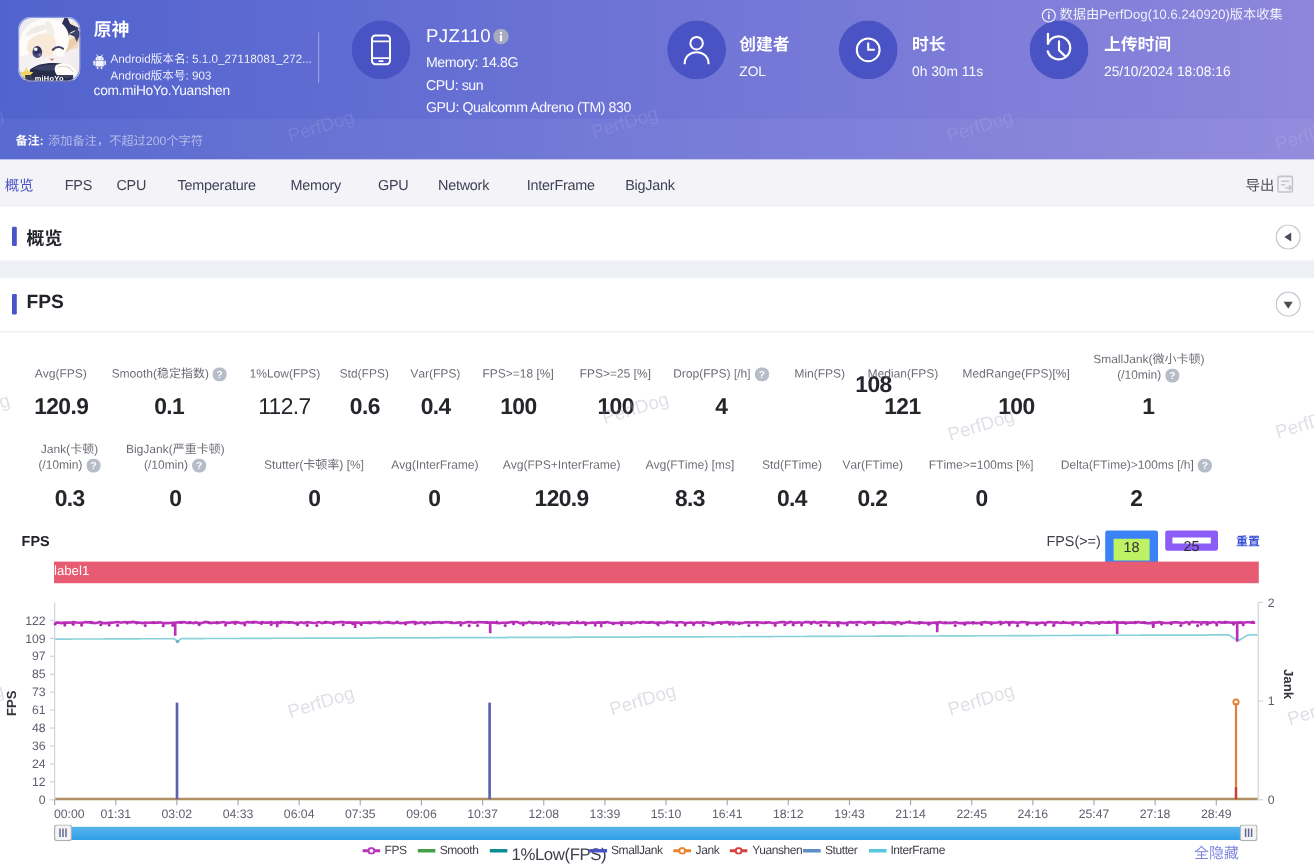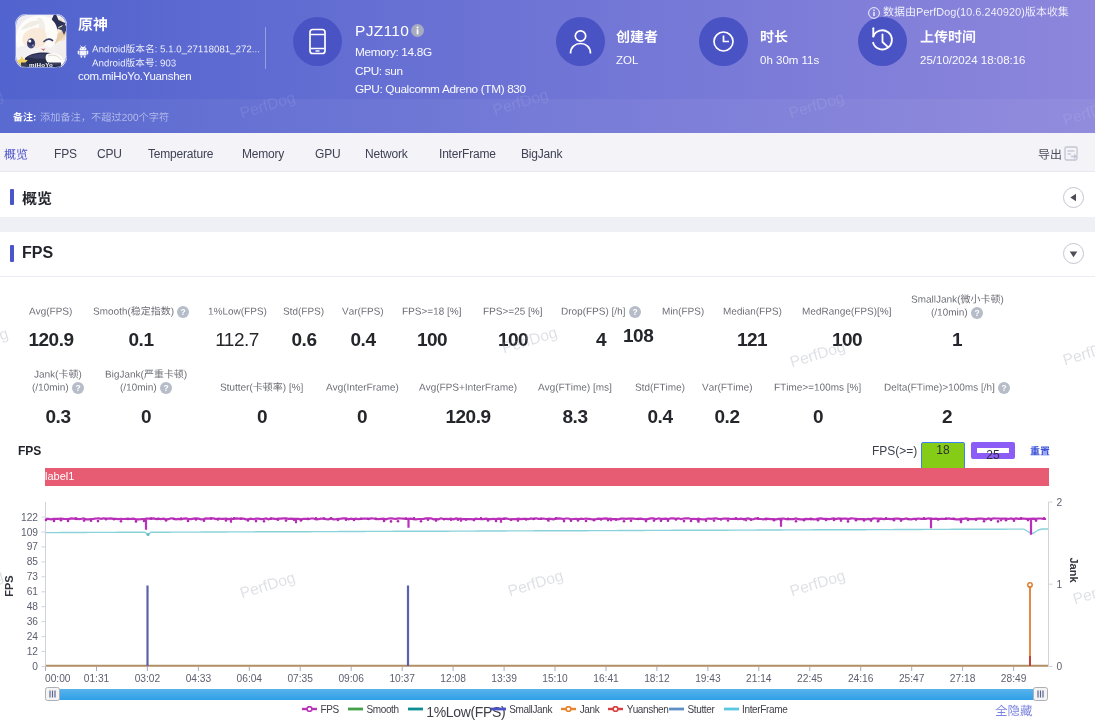--- a/index.html
+++ b/index.html
@@ -207,21 +207,21 @@
     <path d="M6.7 -3.5Q6.7 -2.4 6.3 -1.6Q5.9 -0.8 5.2 -0.4Q4.4 0.0 3.4 0.0H0.8V-6.9H3.1Q4.8 -6.9 5.8 -6.0Q6.7 -5.1 6.7 -3.5ZM5.8 -3.5Q5.8 -4.8 5.1 -5.5Q4.4 -6.1 3.1 -6.1H1.8V-0.7H3.3Q4.0 -0.7 4.6 -1.1Q5.2 -1.4 5.5 -2.0Q5.8 -2.7 5.8 -3.5Z M7.9 0.0V-4.1Q7.9 -4.6 7.9 -5.3H8.7Q8.8 -4.4 8.8 -4.2H8.8Q9.0 -4.9 9.3 -5.1Q9.5 -5.4 10.0 -5.4Q10.2 -5.4 10.4 -5.3V-4.5Q10.2 -4.6 9.9 -4.6Q9.4 -4.6 9.1 -4.1Q8.8 -3.6 8.8 -2.8V0.0Z M15.7 -2.6Q15.7 -1.3 15.1 -0.6Q14.5 0.1 13.3 0.1Q12.2 0.1 11.6 -0.6Q11.0 -1.3 11.0 -2.6Q11.0 -5.4 13.3 -5.4Q14.6 -5.4 15.1 -4.7Q15.7 -4.0 15.7 -2.6ZM14.8 -2.6Q14.8 -3.7 14.4 -4.2Q14.1 -4.7 13.4 -4.7Q12.6 -4.7 12.2 -4.2Q11.9 -3.7 11.9 -2.6Q11.9 -1.6 12.2 -1.1Q12.6 -0.6 13.3 -0.6Q14.1 -0.6 14.4 -1.1Q14.8 -1.6 14.8 -2.6Z M21.3 -2.7Q21.3 0.1 19.3 0.1Q18.1 0.1 17.7 -0.8H17.6Q17.7 -0.8 17.7 0.0V2.1H16.8V-4.2Q16.8 -5.0 16.8 -5.3H17.6Q17.6 -5.3 17.6 -5.1Q17.6 -5.0 17.6 -4.8Q17.7 -4.5 17.7 -4.4H17.7Q17.9 -4.9 18.3 -5.1Q18.7 -5.4 19.3 -5.4Q20.3 -5.4 20.8 -4.7Q21.3 -4.1 21.3 -2.7ZM20.3 -2.6Q20.3 -3.8 20.0 -4.2Q19.7 -4.7 19.1 -4.7Q18.6 -4.7 18.3 -4.5Q18.0 -4.3 17.8 -3.8Q17.7 -3.3 17.7 -2.6Q17.7 -1.5 18.0 -1.0Q18.3 -0.6 19.1 -0.6Q19.7 -0.6 20.0 -1.0Q20.3 -1.5 20.3 -2.6Z M22.3 -2.6Q22.3 -4.0 22.7 -5.1Q23.2 -6.3 24.1 -7.2H24.9Q24.0 -6.2 23.6 -5.1Q23.2 -3.9 23.2 -2.6Q23.2 -1.2 23.6 -0.1Q24.0 1.0 24.9 2.1H24.1Q23.2 1.1 22.7 -0.1Q22.3 -1.2 22.3 -2.6Z M26.8 -6.1V-3.6H30.6V-2.8H26.8V0.0H25.8V-6.9H30.7V-6.1Z M37.3 -4.8Q37.3 -3.8 36.6 -3.3Q36.0 -2.7 34.9 -2.7H32.9V0.0H31.9V-6.9H34.8Q36.0 -6.9 36.6 -6.3Q37.3 -5.8 37.3 -4.8ZM36.3 -4.8Q36.3 -6.1 34.7 -6.1H32.9V-3.4H34.8Q36.3 -3.4 36.3 -4.8Z M44.0 -1.9Q44.0 -0.9 43.2 -0.4Q42.5 0.1 41.2 0.1Q38.6 0.1 38.2 -1.7L39.1 -1.8Q39.3 -1.2 39.8 -0.9Q40.3 -0.6 41.2 -0.6Q42.1 -0.6 42.6 -0.9Q43.1 -1.2 43.1 -1.9Q43.1 -2.2 42.9 -2.4Q42.8 -2.6 42.5 -2.7Q42.2 -2.9 41.8 -3.0Q41.4 -3.1 41.0 -3.2Q40.2 -3.4 39.7 -3.5Q39.3 -3.7 39.1 -3.9Q38.8 -4.2 38.7 -4.5Q38.6 -4.8 38.6 -5.1Q38.6 -6.0 39.2 -6.5Q39.9 -7.0 41.2 -7.0Q42.3 -7.0 43.0 -6.6Q43.6 -6.3 43.8 -5.4L42.9 -5.2Q42.8 -5.8 42.3 -6.0Q41.9 -6.3 41.2 -6.3Q40.3 -6.3 39.9 -6.0Q39.5 -5.7 39.5 -5.2Q39.5 -4.9 39.6 -4.7Q39.8 -4.5 40.1 -4.3Q40.4 -4.2 41.4 -4.0Q41.7 -3.9 42.0 -3.8Q42.3 -3.7 42.6 -3.6Q42.9 -3.5 43.2 -3.4Q43.4 -3.2 43.6 -3.0Q43.8 -2.8 43.9 -2.6Q44.0 -2.3 44.0 -1.9Z M47.2 -2.6Q47.2 -1.2 46.7 -0.0Q46.3 1.1 45.4 2.1H44.5Q45.4 1.0 45.9 -0.1Q46.3 -1.2 46.3 -2.6Q46.3 -4.0 45.9 -5.1Q45.4 -6.2 44.5 -7.2H45.4Q46.3 -6.2 46.7 -5.1Q47.2 -4.0 47.2 -2.6Z M51.3 2.1V-7.2H53.3V-6.6H52.1V1.4H53.3V2.1Z M53.3 0.1 55.3 -7.2H56.1L54.1 0.1Z M57.7 -4.4Q57.9 -4.9 58.3 -5.1Q58.7 -5.4 59.4 -5.4Q60.2 -5.4 60.6 -5.0Q61.0 -4.5 61.0 -3.5V0.0H60.1V-3.3Q60.1 -3.9 60.0 -4.2Q59.9 -4.4 59.7 -4.6Q59.5 -4.7 59.1 -4.7Q58.4 -4.7 58.1 -4.3Q57.7 -3.8 57.7 -3.1V0.0H56.8V-7.2H57.7V-5.4Q57.7 -5.1 57.7 -4.7Q57.7 -4.4 57.7 -4.4Z M61.8 2.1V1.4H62.9V-6.6H61.8V-7.2H63.7V2.1Z" fill="#6a6b74"></path>
   </svg>
 <svg class="abs" style="left:628.7px;top:305.5px" width="12" height="12" viewBox="0 0 12 12">
     <circle cx="6" cy="6" r="6" fill="#b6bcc8"></circle>
     <text x="6" y="9" font-family="Liberation Sans" font-size="8.5" font-weight="bold" fill="#fff" text-anchor="middle">?</text>
   </svg>
 <div class="abs" style="left:541.0px;top:329.2px;width:120px;text-align:center;font-size:19px;font-weight:bold;color:#25262b;letter-spacing:-0.5px">4</div>
 <svg style="position:absolute;left:661.9px;top:304.4px;overflow:visible;" width="42.2" height="13.8" viewBox="0 -10.60 42.2 13.80">
     <path d="M6.7 0.0V-4.6Q6.7 -5.4 6.7 -6.1Q6.5 -5.2 6.3 -4.7L4.5 0.0H3.9L2.1 -4.7L1.8 -5.5L1.6 -6.1L1.6 -5.5L1.7 -4.6V0.0H0.8V-6.9H2.0L3.9 -2.1Q4.0 -1.8 4.1 -1.5Q4.2 -1.2 4.2 -1.0Q4.2 -1.2 4.3 -1.6Q4.5 -2.0 4.5 -2.1L6.3 -6.9H7.5V0.0Z M9.0 -6.4V-7.2H9.9V-6.4ZM9.0 0.0V-5.3H9.9V0.0Z M14.6 0.0V-3.3Q14.6 -3.9 14.5 -4.2Q14.4 -4.4 14.2 -4.6Q13.9 -4.7 13.5 -4.7Q12.9 -4.7 12.5 -4.3Q12.1 -3.8 12.1 -3.1V0.0H11.2V-4.2Q11.2 -5.1 11.2 -5.3H12.0Q12.1 -5.3 12.1 -5.2Q12.1 -5.0 12.1 -4.9Q12.1 -4.8 12.1 -4.4H12.1Q12.4 -4.9 12.8 -5.2Q13.2 -5.4 13.8 -5.4Q14.7 -5.4 15.1 -4.9Q15.5 -4.5 15.5 -3.5V0.0Z M16.7 -2.6Q16.7 -4.0 17.2 -5.1Q17.6 -6.3 18.5 -7.2H19.4Q18.5 -6.2 18.0 -5.1Q17.6 -3.9 17.6 -2.6Q17.6 -1.2 18.0 -0.1Q18.5 1.0 19.4 2.1H18.5Q17.6 1.1 17.2 -0.1Q16.7 -1.2 16.7 -2.6Z M21.2 -6.1V-3.6H25.0V-2.8H21.2V0.0H20.3V-6.9H25.2V-6.1Z M31.7 -4.8Q31.7 -3.8 31.1 -3.3Q30.4 -2.7 29.3 -2.7H27.3V0.0H26.4V-6.9H29.3Q30.4 -6.9 31.1 -6.3Q31.7 -5.8 31.7 -4.8ZM30.8 -4.8Q30.8 -6.1 29.2 -6.1H27.3V-3.4H29.2Q30.8 -3.4 30.8 -4.8Z M38.4 -1.9Q38.4 -0.9 37.7 -0.4Q36.9 0.1 35.6 0.1Q33.1 0.1 32.7 -1.7L33.6 -1.8Q33.7 -1.2 34.2 -0.9Q34.8 -0.6 35.6 -0.6Q36.5 -0.6 37.0 -0.9Q37.5 -1.2 37.5 -1.9Q37.5 -2.2 37.4 -2.4Q37.2 -2.6 36.9 -2.7Q36.6 -2.9 36.3 -3.0Q35.9 -3.1 35.4 -3.2Q34.6 -3.4 34.2 -3.5Q33.7 -3.7 33.5 -3.9Q33.3 -4.2 33.1 -4.5Q33.0 -4.8 33.0 -5.1Q33.0 -6.0 33.7 -6.5Q34.4 -7.0 35.6 -7.0Q36.8 -7.0 37.4 -6.6Q38.0 -6.3 38.3 -5.4L37.4 -5.2Q37.2 -5.8 36.8 -6.0Q36.4 -6.3 35.6 -6.3Q34.8 -6.3 34.3 -6.0Q33.9 -5.7 33.9 -5.2Q33.9 -4.9 34.1 -4.7Q34.2 -4.5 34.6 -4.3Q34.9 -4.2 35.8 -4.0Q36.1 -3.9 36.5 -3.8Q36.8 -3.7 37.1 -3.6Q37.3 -3.5 37.6 -3.4Q37.9 -3.2 38.0 -3.0Q38.2 -2.8 38.3 -2.6Q38.4 -2.3 38.4 -1.9Z M41.6 -2.6Q41.6 -1.2 41.2 -0.0Q40.7 1.1 39.8 2.1H39.0Q39.9 1.0 40.3 -0.1Q40.7 -1.2 40.7 -2.6Q40.7 -4.0 40.3 -5.1Q39.9 -6.2 39.0 -7.2H39.8Q40.7 -6.2 41.2 -5.1Q41.6 -4.0 41.6 -2.6Z" fill="#6a6b74"></path>
   </svg>
-<div class="abs" style="left:623.0px;top:325px;width:120px;text-align:left;font-size:19px;font-weight:bold;color:#25262b;letter-spacing:-0.5px">108</div>
+<div class="abs" style="left:623.0px;top:311px;width:120px;text-align:right;font-size:19px;font-weight:bold;color:#25262b;letter-spacing:-0.5px">108</div>
 <svg style="position:absolute;left:722.5px;top:304.4px;overflow:visible;" width="58.9" height="13.8" viewBox="0 -10.60 58.9 13.80">
     <path d="M6.7 0.0V-4.6Q6.7 -5.4 6.7 -6.1Q6.5 -5.2 6.3 -4.7L4.5 0.0H3.9L2.1 -4.7L1.8 -5.5L1.6 -6.1L1.6 -5.5L1.7 -4.6V0.0H0.8V-6.9H2.0L3.9 -2.1Q4.0 -1.8 4.1 -1.5Q4.2 -1.2 4.2 -1.0Q4.2 -1.2 4.3 -1.6Q4.5 -2.0 4.5 -2.1L6.3 -6.9H7.5V0.0Z M9.7 -2.5Q9.7 -1.5 10.1 -1.1Q10.4 -0.6 11.2 -0.6Q11.7 -0.6 12.1 -0.8Q12.4 -1.0 12.5 -1.4L13.3 -1.2Q12.8 0.1 11.2 0.1Q10.0 0.1 9.4 -0.6Q8.8 -1.3 8.8 -2.7Q8.8 -4.0 9.4 -4.7Q10.0 -5.4 11.1 -5.4Q13.4 -5.4 13.4 -2.6V-2.5ZM12.5 -3.1Q12.5 -4.0 12.1 -4.3Q11.8 -4.7 11.1 -4.7Q10.5 -4.7 10.1 -4.3Q9.7 -3.9 9.7 -3.1Z M17.9 -0.8Q17.7 -0.3 17.3 -0.1Q16.9 0.1 16.3 0.1Q15.3 0.1 14.8 -0.6Q14.3 -1.2 14.3 -2.6Q14.3 -5.4 16.3 -5.4Q16.9 -5.4 17.3 -5.2Q17.7 -4.9 17.9 -4.5H17.9L17.9 -5.1V-7.2H18.8V-1.1Q18.8 -0.3 18.8 0.0H18.0Q18.0 -0.1 17.9 -0.4Q17.9 -0.6 17.9 -0.8ZM15.2 -2.6Q15.2 -1.5 15.5 -1.1Q15.8 -0.6 16.5 -0.6Q17.2 -0.6 17.6 -1.1Q17.9 -1.6 17.9 -2.7Q17.9 -3.8 17.6 -4.2Q17.2 -4.7 16.5 -4.7Q15.8 -4.7 15.5 -4.2Q15.2 -3.8 15.2 -2.6Z M20.1 -6.4V-7.2H21.0V-6.4ZM20.1 0.0V-5.3H21.0V0.0Z M23.7 0.1Q22.9 0.1 22.5 -0.3Q22.1 -0.7 22.1 -1.5Q22.1 -2.3 22.6 -2.7Q23.2 -3.2 24.4 -3.2L25.6 -3.2V-3.5Q25.6 -4.2 25.3 -4.4Q25.0 -4.7 24.4 -4.7Q23.8 -4.7 23.6 -4.5Q23.3 -4.3 23.3 -3.9L22.3 -4.0Q22.6 -5.4 24.5 -5.4Q25.4 -5.4 26.0 -4.9Q26.5 -4.5 26.5 -3.6V-1.3Q26.5 -0.9 26.6 -0.7Q26.7 -0.5 26.9 -0.5Q27.1 -0.5 27.2 -0.6V-0.0Q26.9 0.0 26.6 0.0Q26.1 0.0 25.8 -0.2Q25.6 -0.5 25.6 -1.0H25.6Q25.2 -0.4 24.8 -0.2Q24.3 0.1 23.7 0.1ZM23.9 -0.6Q24.4 -0.6 24.8 -0.8Q25.1 -1.0 25.3 -1.4Q25.6 -1.8 25.6 -2.2V-2.6L24.6 -2.6Q24.0 -2.6 23.7 -2.5Q23.3 -2.3 23.2 -2.1Q23.0 -1.9 23.0 -1.5Q23.0 -1.0 23.2 -0.8Q23.5 -0.6 23.9 -0.6Z M31.3 0.0V-3.3Q31.3 -3.9 31.2 -4.2Q31.1 -4.4 30.8 -4.6Q30.6 -4.7 30.2 -4.7Q29.5 -4.7 29.2 -4.3Q28.8 -3.8 28.8 -3.1V0.0H27.9V-4.2Q27.9 -5.1 27.9 -5.3H28.7Q28.7 -5.3 28.7 -5.2Q28.7 -5.0 28.8 -4.9Q28.8 -4.8 28.8 -4.4H28.8Q29.1 -4.9 29.5 -5.2Q29.9 -5.4 30.5 -5.4Q31.3 -5.4 31.7 -4.9Q32.1 -4.5 32.1 -3.5V0.0Z M33.4 -2.6Q33.4 -4.0 33.9 -5.1Q34.3 -6.3 35.2 -7.2H36.1Q35.2 -6.2 34.7 -5.1Q34.3 -3.9 34.3 -2.6Q34.3 -1.2 34.7 -0.1Q35.1 1.0 36.1 2.1H35.2Q34.3 1.1 33.9 -0.1Q33.4 -1.2 33.4 -2.6Z M37.9 -6.1V-3.6H41.7V-2.8H37.9V0.0H36.9V-6.9H41.8V-6.1Z M48.4 -4.8Q48.4 -3.8 47.7 -3.3Q47.1 -2.7 46.0 -2.7H44.0V0.0H43.1V-6.9H46.0Q47.1 -6.9 47.7 -6.3Q48.4 -5.8 48.4 -4.8ZM47.4 -4.8Q47.4 -6.1 45.8 -6.1H44.0V-3.4H45.9Q47.4 -3.4 47.4 -4.8Z M55.1 -1.9Q55.1 -0.9 54.4 -0.4Q53.6 0.1 52.3 0.1Q49.8 0.1 49.4 -1.7L50.3 -1.8Q50.4 -1.2 50.9 -0.9Q51.4 -0.6 52.3 -0.6Q53.2 -0.6 53.7 -0.9Q54.2 -1.2 54.2 -1.9Q54.2 -2.2 54.0 -2.4Q53.9 -2.6 53.6 -2.7Q53.3 -2.9 52.9 -3.0Q52.6 -3.1 52.1 -3.2Q51.3 -3.4 50.9 -3.5Q50.4 -3.7 50.2 -3.9Q49.9 -4.2 49.8 -4.5Q49.7 -4.8 49.7 -5.1Q49.7 -6.0 50.4 -6.5Q51.0 -7.0 52.3 -7.0Q53.5 -7.0 54.1 -6.6Q54.7 -6.3 55.0 -5.4L54.0 -5.2Q53.9 -5.8 53.5 -6.0Q53.0 -6.3 52.3 -6.3Q51.5 -6.3 51.0 -6.0Q50.6 -5.7 50.6 -5.2Q50.6 -4.9 50.8 -4.7Q50.9 -4.5 51.2 -4.3Q51.6 -4.2 52.5 -4.0Q52.8 -3.9 53.1 -3.8Q53.5 -3.7 53.7 -3.6Q54.0 -3.5 54.3 -3.4Q54.5 -3.2 54.7 -3.0Q54.9 -2.8 55.0 -2.6Q55.1 -2.3 55.1 -1.9Z M58.3 -2.6Q58.3 -1.2 57.8 -0.0Q57.4 1.1 56.5 2.1H55.6Q56.6 1.0 57.0 -0.1Q57.4 -1.2 57.4 -2.6Q57.4 -4.0 57.0 -5.1Q56.5 -6.2 55.6 -7.2H56.5Q57.4 -6.2 57.8 -5.1Q58.3 -4.0 58.3 -2.6Z" fill="#6a6b74"></path>
   </svg>
 <div class="abs" style="left:692.0px;top:329.2px;width:120px;text-align:center;font-size:19px;font-weight:bold;color:#25262b;letter-spacing:-0.5px">121</div>
 <svg style="position:absolute;left:802.3px;top:304.4px;overflow:visible;" width="89.5" height="13.8" viewBox="0 -10.60 89.5 13.80">
     <path d="M6.7 0.0V-4.6Q6.7 -5.4 6.7 -6.1Q6.5 -5.2 6.3 -4.7L4.5 0.0H3.9L2.1 -4.7L1.8 -5.5L1.6 -6.1L1.6 -5.5L1.7 -4.6V0.0H0.8V-6.9H2.0L3.9 -2.1Q4.0 -1.8 4.1 -1.5Q4.2 -1.2 4.2 -1.0Q4.2 -1.2 4.3 -1.6Q4.5 -2.0 4.5 -2.1L6.3 -6.9H7.5V0.0Z M9.7 -2.5Q9.7 -1.5 10.1 -1.1Q10.4 -0.6 11.2 -0.6Q11.7 -0.6 12.1 -0.8Q12.4 -1.0 12.5 -1.4L13.3 -1.2Q12.8 0.1 11.2 0.1Q10.0 0.1 9.4 -0.6Q8.8 -1.3 8.8 -2.7Q8.8 -4.0 9.4 -4.7Q10.0 -5.4 11.1 -5.4Q13.4 -5.4 13.4 -2.6V-2.5ZM12.5 -3.1Q12.5 -4.0 12.1 -4.3Q11.8 -4.7 11.1 -4.7Q10.5 -4.7 10.1 -4.3Q9.7 -3.9 9.7 -3.1Z M17.9 -0.8Q17.7 -0.3 17.3 -0.1Q16.9 0.1 16.3 0.1Q15.3 0.1 14.8 -0.6Q14.3 -1.2 14.3 -2.6Q14.3 -5.4 16.3 -5.4Q16.9 -5.4 17.3 -5.2Q17.7 -4.9 17.9 -4.5H17.9L17.9 -5.1V-7.2H18.8V-1.1Q18.8 -0.3 18.8 0.0H18.0Q18.0 -0.1 17.9 -0.4Q17.9 -0.6 17.9 -0.8ZM15.2 -2.6Q15.2 -1.5 15.5 -1.1Q15.8 -0.6 16.5 -0.6Q17.2 -0.6 17.6 -1.1Q17.9 -1.6 17.9 -2.7Q17.9 -3.8 17.6 -4.2Q17.2 -4.7 16.5 -4.7Q15.8 -4.7 15.5 -4.2Q15.2 -3.8 15.2 -2.6Z M25.1 0.0 23.3 -2.9H21.2V0.0H20.3V-6.9H23.5Q24.7 -6.9 25.3 -6.4Q25.9 -5.8 25.9 -4.9Q25.9 -4.1 25.5 -3.6Q25.0 -3.1 24.3 -3.0L26.2 0.0ZM25.0 -4.9Q25.0 -5.5 24.6 -5.8Q24.2 -6.1 23.4 -6.1H21.2V-3.6H23.5Q24.2 -3.6 24.6 -3.9Q25.0 -4.3 25.0 -4.9Z M28.7 0.1Q27.9 0.1 27.5 -0.3Q27.1 -0.7 27.1 -1.5Q27.1 -2.3 27.6 -2.7Q28.2 -3.2 29.4 -3.2L30.6 -3.2V-3.5Q30.6 -4.2 30.3 -4.4Q30.0 -4.7 29.4 -4.7Q28.8 -4.7 28.6 -4.5Q28.3 -4.3 28.3 -3.9L27.3 -4.0Q27.6 -5.4 29.5 -5.4Q30.4 -5.4 31.0 -4.9Q31.5 -4.5 31.5 -3.6V-1.3Q31.5 -0.9 31.6 -0.7Q31.7 -0.5 31.9 -0.5Q32.1 -0.5 32.2 -0.6V-0.0Q31.9 0.0 31.6 0.0Q31.1 0.0 30.8 -0.2Q30.6 -0.5 30.6 -1.0H30.6Q30.2 -0.4 29.8 -0.2Q29.3 0.1 28.7 0.1ZM28.9 -0.6Q29.4 -0.6 29.8 -0.8Q30.1 -1.0 30.3 -1.4Q30.6 -1.8 30.6 -2.2V-2.6L29.6 -2.6Q29.0 -2.6 28.7 -2.5Q28.3 -2.3 28.2 -2.1Q28.0 -1.9 28.0 -1.5Q28.0 -1.0 28.2 -0.8Q28.5 -0.6 28.9 -0.6Z M36.3 0.0V-3.3Q36.3 -3.9 36.2 -4.2Q36.1 -4.4 35.8 -4.6Q35.6 -4.7 35.2 -4.7Q34.5 -4.7 34.2 -4.3Q33.8 -3.8 33.8 -3.1V0.0H32.9V-4.2Q32.9 -5.1 32.9 -5.3H33.7Q33.7 -5.3 33.7 -5.2Q33.7 -5.0 33.8 -4.9Q33.8 -4.8 33.8 -4.4H33.8Q34.1 -4.9 34.5 -5.2Q34.9 -5.4 35.5 -5.4Q36.3 -5.4 36.7 -4.9Q37.1 -4.5 37.1 -3.5V0.0Z M40.5 2.1Q39.6 2.1 39.1 1.7Q38.6 1.4 38.4 0.8L39.3 0.6Q39.4 1.0 39.7 1.2Q40.0 1.4 40.5 1.4Q41.8 1.4 41.8 -0.1V-1.0H41.8Q41.6 -0.5 41.1 -0.2Q40.7 0.0 40.1 0.0Q39.1 0.0 38.7 -0.6Q38.2 -1.2 38.2 -2.6Q38.2 -4.0 38.7 -4.7Q39.2 -5.4 40.2 -5.4Q40.8 -5.4 41.2 -5.1Q41.6 -4.9 41.8 -4.4H41.8Q41.8 -4.5 41.8 -4.9Q41.9 -5.2 41.9 -5.3H42.7Q42.7 -5.0 42.7 -4.2V-0.2Q42.7 2.1 40.5 2.1ZM41.8 -2.6Q41.8 -3.3 41.6 -3.8Q41.5 -4.2 41.1 -4.5Q40.8 -4.7 40.4 -4.7Q39.7 -4.7 39.4 -4.2Q39.1 -3.7 39.1 -2.6Q39.1 -1.6 39.4 -1.1Q39.7 -0.6 40.4 -0.6Q40.8 -0.6 41.1 -0.9Q41.5 -1.1 41.6 -1.6Q41.8 -2.0 41.8 -2.6Z M44.7 -2.5Q44.7 -1.5 45.1 -1.1Q45.5 -0.6 46.2 -0.6Q46.8 -0.6 47.1 -0.8Q47.4 -1.0 47.6 -1.4L48.3 -1.2Q47.9 0.1 46.2 0.1Q45.0 0.1 44.4 -0.6Q43.8 -1.3 43.8 -2.7Q43.8 -4.0 44.4 -4.7Q45.0 -5.4 46.1 -5.4Q48.5 -5.4 48.5 -2.6V-2.5ZM47.6 -3.1Q47.5 -4.0 47.1 -4.3Q46.8 -4.7 46.1 -4.7Q45.5 -4.7 45.1 -4.3Q44.7 -3.9 44.7 -3.1Z M49.5 -2.6Q49.5 -4.0 50.0 -5.1Q50.4 -6.3 51.3 -7.2H52.2Q51.3 -6.2 50.9 -5.1Q50.4 -3.9 50.4 -2.6Q50.4 -1.2 50.8 -0.1Q51.3 1.0 52.2 2.1H51.3Q50.4 1.1 50.0 -0.1Q49.5 -1.2 49.5 -2.6Z M54.0 -6.1V-3.6H57.8V-2.8H54.0V0.0H53.1V-6.9H58.0V-6.1Z M64.5 -4.8Q64.5 -3.8 63.9 -3.3Q63.2 -2.7 62.1 -2.7H60.1V0.0H59.2V-6.9H62.1Q63.2 -6.9 63.9 -6.3Q64.5 -5.8 64.5 -4.8ZM63.6 -4.8Q63.6 -6.1 62.0 -6.1H60.1V-3.4H62.0Q63.6 -3.4 63.6 -4.8Z M71.2 -1.9Q71.2 -0.9 70.5 -0.4Q69.8 0.1 68.4 0.1Q65.9 0.1 65.5 -1.7L66.4 -1.8Q66.5 -1.2 67.1 -0.9Q67.6 -0.6 68.4 -0.6Q69.3 -0.6 69.8 -0.9Q70.3 -1.2 70.3 -1.9Q70.3 -2.2 70.2 -2.4Q70.0 -2.6 69.7 -2.7Q69.5 -2.9 69.1 -3.0Q68.7 -3.1 68.2 -3.2Q67.4 -3.4 67.0 -3.5Q66.6 -3.7 66.3 -3.9Q66.1 -4.2 65.9 -4.5Q65.8 -4.8 65.8 -5.1Q65.8 -6.0 66.5 -6.5Q67.2 -7.0 68.4 -7.0Q69.6 -7.0 70.2 -6.6Q70.8 -6.3 71.1 -5.4L70.2 -5.2Q70.0 -5.8 69.6 -6.0Q69.2 -6.3 68.4 -6.3Q67.6 -6.3 67.1 -6.0Q66.7 -5.7 66.7 -5.2Q66.7 -4.9 66.9 -4.7Q67.1 -4.5 67.4 -4.3Q67.7 -4.2 68.6 -4.0Q69.0 -3.9 69.3 -3.8Q69.6 -3.7 69.9 -3.6Q70.2 -3.5 70.4 -3.4Q70.7 -3.2 70.8 -3.0Q71.0 -2.8 71.1 -2.6Q71.2 -2.3 71.2 -1.9Z M74.4 -2.6Q74.4 -1.2 74.0 -0.0Q73.5 1.1 72.6 2.1H71.8Q72.7 1.0 73.1 -0.1Q73.5 -1.2 73.5 -2.6Q73.5 -4.0 73.1 -5.1Q72.7 -6.2 71.8 -7.2H72.6Q73.5 -6.2 74.0 -5.1Q74.4 -4.0 74.4 -2.6Z M75.7 2.1V-7.2H77.7V-6.6H76.6V1.4H77.7V2.1Z M86.3 -2.1Q86.3 -1.1 85.9 -0.5Q85.6 0.1 84.8 0.1Q84.0 0.1 83.6 -0.5Q83.2 -1.0 83.2 -2.1Q83.2 -3.2 83.6 -3.8Q84.0 -4.3 84.8 -4.3Q85.6 -4.3 86.0 -3.8Q86.3 -3.2 86.3 -2.1ZM80.4 0.0H79.6L84.1 -6.9H84.9ZM79.7 -6.9Q80.5 -6.9 80.9 -6.4Q81.3 -5.8 81.3 -4.8Q81.3 -3.7 80.9 -3.1Q80.5 -2.6 79.7 -2.6Q78.9 -2.6 78.6 -3.1Q78.2 -3.7 78.2 -4.8Q78.2 -5.8 78.5 -6.4Q78.9 -6.9 79.7 -6.9ZM85.6 -2.1Q85.6 -3.0 85.4 -3.4Q85.2 -3.8 84.8 -3.8Q84.4 -3.8 84.2 -3.4Q84.0 -3.0 84.0 -2.1Q84.0 -1.3 84.2 -0.9Q84.3 -0.5 84.8 -0.5Q85.2 -0.5 85.4 -0.9Q85.6 -1.3 85.6 -2.1ZM80.5 -4.8Q80.5 -5.6 80.4 -6.0Q80.2 -6.4 79.7 -6.4Q79.3 -6.4 79.1 -6.0Q78.9 -5.6 78.9 -4.8Q78.9 -3.9 79.1 -3.5Q79.3 -3.1 79.7 -3.1Q80.1 -3.1 80.3 -3.5Q80.5 -3.9 80.5 -4.8Z M86.8 2.1V1.4H87.9V-6.6H86.8V-7.2H88.8V2.1Z" fill="#6a6b74"></path>
   </svg>
 <div class="abs" style="left:787.0px;top:329.2px;width:120px;text-align:center;font-size:19px;font-weight:bold;color:#25262b;letter-spacing:-0.5px">100</div>
 <svg style="position:absolute;left:910.6px;top:292.4px;overflow:visible;" width="92.8" height="13.8" viewBox="0 -10.60 92.8 13.80">
     <path d="M6.2 -1.9Q6.2 -0.9 5.5 -0.4Q4.7 0.1 3.4 0.1Q0.9 0.1 0.5 -1.7L1.4 -1.8Q1.5 -1.2 2.0 -0.9Q2.5 -0.6 3.4 -0.6Q4.3 -0.6 4.8 -0.9Q5.3 -1.2 5.3 -1.9Q5.3 -2.2 5.1 -2.4Q5.0 -2.6 4.7 -2.7Q4.4 -2.9 4.0 -3.0Q3.7 -3.1 3.2 -3.2Q2.4 -3.4 1.9 -3.5Q1.5 -3.7 1.3 -3.9Q1.0 -4.2 0.9 -4.5Q0.8 -4.8 0.8 -5.1Q0.8 -6.0 1.5 -6.5Q2.1 -7.0 3.4 -7.0Q4.6 -7.0 5.2 -6.6Q5.8 -6.3 6.0 -5.4L5.1 -5.2Q5.0 -5.8 4.6 -6.0Q4.1 -6.3 3.4 -6.3Q2.6 -6.3 2.1 -6.0Q1.7 -5.7 1.7 -5.2Q1.7 -4.9 1.9 -4.7Q2.0 -4.5 2.3 -4.3Q2.7 -4.2 3.6 -4.0Q3.9 -3.9 4.2 -3.8Q4.6 -3.7 4.8 -3.6Q5.1 -3.5 5.4 -3.4Q5.6 -3.2 5.8 -3.0Q6.0 -2.8 6.1 -2.6Q6.2 -2.3 6.2 -1.9Z M10.4 0.0V-3.3Q10.4 -4.1 10.2 -4.4Q10.0 -4.7 9.5 -4.7Q8.9 -4.7 8.6 -4.3Q8.2 -3.8 8.2 -3.1V0.0H7.4V-4.2Q7.4 -5.1 7.3 -5.3H8.2Q8.2 -5.3 8.2 -5.2Q8.2 -5.0 8.2 -4.9Q8.2 -4.8 8.2 -4.4H8.2Q8.5 -4.9 8.9 -5.2Q9.2 -5.4 9.8 -5.4Q10.4 -5.4 10.7 -5.1Q11.1 -4.9 11.2 -4.4H11.2Q11.5 -4.9 11.9 -5.1Q12.3 -5.4 12.8 -5.4Q13.6 -5.4 14.0 -4.9Q14.3 -4.5 14.3 -3.5V0.0H13.5V-3.3Q13.5 -4.1 13.3 -4.4Q13.1 -4.7 12.5 -4.7Q11.9 -4.7 11.6 -4.3Q11.3 -3.8 11.3 -3.1V0.0Z M17.0 0.1Q16.2 0.1 15.8 -0.3Q15.4 -0.7 15.4 -1.5Q15.4 -2.3 16.0 -2.7Q16.5 -3.2 17.7 -3.2L18.9 -3.2V-3.5Q18.9 -4.2 18.6 -4.4Q18.3 -4.7 17.8 -4.7Q17.2 -4.7 16.9 -4.5Q16.6 -4.3 16.6 -3.9L15.7 -4.0Q15.9 -5.4 17.8 -5.4Q18.8 -5.4 19.3 -4.9Q19.8 -4.5 19.8 -3.6V-1.3Q19.8 -0.9 19.9 -0.7Q20.0 -0.5 20.3 -0.5Q20.4 -0.5 20.6 -0.6V-0.0Q20.2 0.0 19.9 0.0Q19.4 0.0 19.2 -0.2Q19.0 -0.5 18.9 -1.0H18.9Q18.6 -0.4 18.1 -0.2Q17.7 0.1 17.0 0.1ZM17.2 -0.6Q17.7 -0.6 18.1 -0.8Q18.5 -1.0 18.7 -1.4Q18.9 -1.8 18.9 -2.2V-2.6L17.9 -2.6Q17.3 -2.6 17.0 -2.5Q16.7 -2.3 16.5 -2.1Q16.3 -1.9 16.3 -1.5Q16.3 -1.0 16.6 -0.8Q16.8 -0.6 17.2 -0.6Z M21.2 0.0V-7.2H22.1V0.0Z M23.5 0.0V-7.2H24.3V0.0Z M27.2 0.1Q25.5 0.1 25.2 -1.7L26.1 -1.9Q26.2 -1.3 26.5 -1.0Q26.8 -0.7 27.2 -0.7Q27.7 -0.7 28.0 -1.0Q28.3 -1.4 28.3 -2.0V-6.1H27.0V-6.9H29.3V-2.1Q29.3 -1.0 28.7 -0.5Q28.2 0.1 27.2 0.1Z M32.0 0.1Q31.2 0.1 30.8 -0.3Q30.4 -0.7 30.4 -1.5Q30.4 -2.3 31.0 -2.7Q31.5 -3.2 32.7 -3.2L33.9 -3.2V-3.5Q33.9 -4.2 33.6 -4.4Q33.3 -4.7 32.8 -4.7Q32.2 -4.7 31.9 -4.5Q31.6 -4.3 31.6 -3.9L30.7 -4.0Q30.9 -5.4 32.8 -5.4Q33.8 -5.4 34.3 -4.9Q34.8 -4.5 34.8 -3.6V-1.3Q34.8 -0.9 34.9 -0.7Q35.0 -0.5 35.3 -0.5Q35.4 -0.5 35.6 -0.6V-0.0Q35.2 0.0 34.9 0.0Q34.4 0.0 34.2 -0.2Q34.0 -0.5 33.9 -1.0H33.9Q33.6 -0.4 33.1 -0.2Q32.7 0.1 32.0 0.1ZM32.2 -0.6Q32.7 -0.6 33.1 -0.8Q33.5 -1.0 33.7 -1.4Q33.9 -1.8 33.9 -2.2V-2.6L32.9 -2.6Q32.3 -2.6 32.0 -2.5Q31.7 -2.3 31.5 -2.1Q31.3 -1.9 31.3 -1.5Q31.3 -1.0 31.6 -0.8Q31.8 -0.6 32.2 -0.6Z M39.6 0.0V-3.3Q39.6 -3.9 39.5 -4.2Q39.4 -4.4 39.2 -4.6Q38.9 -4.7 38.5 -4.7Q37.9 -4.7 37.5 -4.3Q37.1 -3.8 37.1 -3.1V0.0H36.3V-4.2Q36.3 -5.1 36.2 -5.3H37.1Q37.1 -5.3 37.1 -5.2Q37.1 -5.0 37.1 -4.9Q37.1 -4.8 37.1 -4.4H37.1Q37.4 -4.9 37.8 -5.2Q38.2 -5.4 38.8 -5.4Q39.7 -5.4 40.1 -4.9Q40.5 -4.5 40.5 -3.5V0.0Z M45.1 0.0 43.3 -2.4 42.7 -1.9V0.0H41.8V-7.2H42.7V-2.7L45.0 -5.3H46.0L43.9 -3.0L46.1 0.0Z M46.7 -2.6Q46.7 -4.0 47.2 -5.1Q47.6 -6.3 48.5 -7.2H49.4Q48.5 -6.2 48.1 -5.1Q47.6 -3.9 47.6 -2.6Q47.6 -1.2 48.1 -0.1Q48.5 1.0 49.4 2.1H48.5Q47.6 1.1 47.2 -0.1Q46.7 -1.2 46.7 -2.6Z M51.4 -8.4C51.1 -7.7 50.4 -6.9 49.7 -6.4C49.9 -6.3 50.0 -6.0 50.1 -5.8C50.9 -6.4 51.6 -7.3 52.1 -8.2ZM52.7 -3.2V-2.0C52.7 -1.3 52.6 -0.4 52.0 0.3C52.1 0.4 52.4 0.6 52.5 0.8C53.2 -0.0 53.4 -1.2 53.4 -2.0V-2.6H54.7V-1.4C54.7 -1.0 54.5 -0.9 54.4 -0.8C54.5 -0.6 54.6 -0.3 54.7 -0.2C54.8 -0.3 55.0 -0.5 56.3 -1.3C56.2 -1.5 56.1 -1.7 56.1 -1.9L55.3 -1.4V-3.2ZM56.8 -5.7H58.0C57.9 -4.5 57.7 -3.4 57.3 -2.5C57.1 -3.3 56.9 -4.3 56.7 -5.3ZM52.3 -4.5V-3.8H55.6V-3.9C55.8 -3.8 55.9 -3.6 56.0 -3.5C56.1 -3.7 56.2 -3.9 56.3 -4.2C56.5 -3.3 56.7 -2.4 57.0 -1.7C56.5 -0.9 55.9 -0.2 55.2 0.3C55.3 0.4 55.5 0.7 55.6 0.8C56.3 0.3 56.9 -0.2 57.3 -0.9C57.6 -0.2 58.1 0.4 58.6 0.8C58.8 0.6 59.0 0.3 59.1 0.2C58.5 -0.2 58.0 -0.8 57.7 -1.6C58.2 -2.7 58.5 -4.1 58.7 -5.7H59.1V-6.3H57.0C57.1 -7.0 57.2 -7.6 57.3 -8.3L56.6 -8.4C56.4 -6.8 56.2 -5.3 55.6 -4.3V-4.5ZM52.5 -7.6V-5.2H55.6V-7.6H55.1V-5.8H54.4V-8.4H53.8V-5.8H53.0V-7.6ZM51.6 -6.4C51.2 -5.3 50.4 -4.3 49.6 -3.6C49.8 -3.4 50.0 -3.1 50.1 -2.9C50.3 -3.2 50.6 -3.5 50.9 -3.9V0.8H51.6V-4.9C51.9 -5.3 52.1 -5.8 52.3 -6.2Z M64.1 -8.3V-0.2C64.1 -0.0 64.0 0.0 63.8 0.0C63.6 0.0 62.9 0.1 62.2 0.0C62.3 0.2 62.4 0.6 62.5 0.8C63.4 0.8 64.0 0.8 64.4 0.7C64.8 0.5 64.9 0.3 64.9 -0.2V-8.3ZM66.5 -5.7C67.4 -4.3 68.2 -2.4 68.4 -1.2L69.2 -1.5C69.0 -2.7 68.1 -4.6 67.2 -6.0ZM61.5 -5.9C61.2 -4.6 60.7 -2.8 59.8 -1.8C60.0 -1.7 60.3 -1.5 60.5 -1.4C61.4 -2.5 62.0 -4.3 62.3 -5.8Z M74.8 -2.3C75.9 -1.9 77.3 -1.2 78.1 -0.8L78.5 -1.5C77.7 -1.9 76.2 -2.5 75.2 -2.9ZM73.8 -8.4V-4.7H70.0V-4.0H73.9V0.8H74.7V-4.0H78.9V-4.7H74.6V-6.3H77.9V-7.0H74.6V-8.4Z M86.3 -5.0C86.3 -1.9 86.1 -0.5 83.7 0.2C83.9 0.4 84.1 0.6 84.1 0.8C86.7 -0.1 86.9 -1.7 87.0 -5.0ZM86.7 -0.9C87.4 -0.4 88.2 0.3 88.6 0.8L89.1 0.3C88.6 -0.2 87.8 -0.9 87.1 -1.4ZM81.7 0.5C81.9 0.3 82.2 0.2 84.2 -0.8C84.1 -0.9 84.0 -1.2 84.0 -1.4L82.4 -0.7V-2.4H83.9V-5.7H83.3V-3.1H82.4V-6.5H84.1V-7.2H82.4V-8.4H81.7V-7.2H79.9V-6.5H81.7V-3.1H80.8V-5.7H80.2V-2.4H81.7V-0.9C81.7 -0.5 81.5 -0.2 81.3 -0.1C81.4 0.0 81.6 0.3 81.7 0.5ZM84.7 -6.2V-1.6H85.4V-5.6H87.9V-1.6H88.6V-6.2H86.6C86.8 -6.5 86.9 -6.9 87.0 -7.2H88.9V-7.9H84.3V-7.2H86.3C86.2 -6.9 86.1 -6.5 85.9 -6.2Z M92.2 -2.6Q92.2 -1.2 91.7 -0.0Q91.3 1.1 90.4 2.1H89.5Q90.4 1.0 90.9 -0.1Q91.3 -1.2 91.3 -2.6Q91.3 -4.0 90.9 -5.1Q90.4 -6.2 89.5 -7.2H90.4Q91.3 -6.2 91.7 -5.1Q92.2 -4.0 92.2 -2.6Z" fill="#6a6b74"></path>
@@ -287,21 +287,21 @@
 <svg style="position:absolute;left:884.1px;top:380.4px;overflow:visible;" width="110.9" height="13.8" viewBox="0 -10.60 110.9 13.80">
     <path d="M6.7 -3.5Q6.7 -2.4 6.3 -1.6Q5.9 -0.8 5.2 -0.4Q4.4 0.0 3.4 0.0H0.8V-6.9H3.1Q4.8 -6.9 5.8 -6.0Q6.7 -5.1 6.7 -3.5ZM5.8 -3.5Q5.8 -4.8 5.1 -5.5Q4.4 -6.1 3.1 -6.1H1.8V-0.7H3.3Q4.0 -0.7 4.6 -1.1Q5.2 -1.4 5.5 -2.0Q5.8 -2.7 5.8 -3.5Z M8.6 -2.5Q8.6 -1.5 8.9 -1.1Q9.3 -0.6 10.0 -0.6Q10.6 -0.6 11.0 -0.8Q11.3 -1.0 11.4 -1.4L12.2 -1.2Q11.7 0.1 10.0 0.1Q8.9 0.1 8.3 -0.6Q7.6 -1.3 7.6 -2.7Q7.6 -4.0 8.3 -4.7Q8.9 -5.4 10.0 -5.4Q12.3 -5.4 12.3 -2.6V-2.5ZM11.4 -3.1Q11.4 -4.0 11.0 -4.3Q10.7 -4.7 10.0 -4.7Q9.4 -4.7 9.0 -4.3Q8.6 -3.9 8.6 -3.1Z M13.5 0.0V-7.2H14.3V0.0Z M17.7 -0.0Q17.3 0.1 16.8 0.1Q15.8 0.1 15.8 -1.1V-4.6H15.2V-5.3H15.8L16.1 -6.5H16.6V-5.3H17.6V-4.6H16.6V-1.3Q16.6 -0.9 16.8 -0.8Q16.9 -0.6 17.2 -0.6Q17.4 -0.6 17.7 -0.7Z M19.8 0.1Q19.0 0.1 18.6 -0.3Q18.2 -0.7 18.2 -1.5Q18.2 -2.3 18.7 -2.7Q19.3 -3.2 20.5 -3.2L21.7 -3.2V-3.5Q21.7 -4.2 21.4 -4.4Q21.1 -4.7 20.5 -4.7Q20.0 -4.7 19.7 -4.5Q19.4 -4.3 19.4 -3.9L18.4 -4.0Q18.7 -5.4 20.6 -5.4Q21.6 -5.4 22.1 -4.9Q22.6 -4.5 22.6 -3.6V-1.3Q22.6 -0.9 22.7 -0.7Q22.8 -0.5 23.1 -0.5Q23.2 -0.5 23.3 -0.6V-0.0Q23.0 0.0 22.7 0.0Q22.2 0.0 22.0 -0.2Q21.7 -0.5 21.7 -1.0H21.7Q21.3 -0.4 20.9 -0.2Q20.4 0.1 19.8 0.1ZM20.0 -0.6Q20.5 -0.6 20.9 -0.8Q21.2 -1.0 21.5 -1.4Q21.7 -1.8 21.7 -2.2V-2.6L20.7 -2.6Q20.1 -2.6 19.8 -2.5Q19.5 -2.3 19.3 -2.1Q19.1 -1.9 19.1 -1.5Q19.1 -1.0 19.3 -0.8Q19.6 -0.6 20.0 -0.6Z M24.0 -2.6Q24.0 -4.0 24.4 -5.1Q24.8 -6.3 25.8 -7.2H26.6Q25.7 -6.2 25.3 -5.1Q24.8 -3.9 24.8 -2.6Q24.8 -1.2 25.3 -0.1Q25.7 1.0 26.6 2.1H25.8Q24.8 1.1 24.4 -0.1Q24.0 -1.2 24.0 -2.6Z M28.4 -6.1V-3.6H32.3V-2.8H28.4V0.0H27.5V-6.9H32.4V-6.1Z M36.3 -6.1V0.0H35.4V-6.1H33.0V-6.9H38.7V-6.1Z M39.6 -6.4V-7.2H40.4V-6.4ZM39.6 0.0V-5.3H40.4V0.0Z M44.9 0.0V-3.3Q44.9 -4.1 44.7 -4.4Q44.4 -4.7 43.9 -4.7Q43.3 -4.7 43.0 -4.3Q42.7 -3.8 42.7 -3.1V0.0H41.8V-4.2Q41.8 -5.1 41.8 -5.3H42.6Q42.6 -5.3 42.6 -5.2Q42.6 -5.0 42.6 -4.9Q42.6 -4.8 42.6 -4.4H42.7Q42.9 -4.9 43.3 -5.2Q43.7 -5.4 44.2 -5.4Q44.8 -5.4 45.2 -5.1Q45.5 -4.9 45.6 -4.4H45.7Q45.9 -4.9 46.3 -5.1Q46.7 -5.4 47.3 -5.4Q48.1 -5.4 48.4 -4.9Q48.8 -4.5 48.8 -3.5V0.0H47.9V-3.3Q47.9 -4.1 47.7 -4.4Q47.5 -4.7 46.9 -4.7Q46.4 -4.7 46.1 -4.3Q45.7 -3.8 45.7 -3.1V0.0Z M50.8 -2.5Q50.8 -1.5 51.2 -1.1Q51.5 -0.6 52.3 -0.6Q52.8 -0.6 53.2 -0.8Q53.5 -1.0 53.6 -1.4L54.4 -1.2Q53.9 0.1 52.3 0.1Q51.1 0.1 50.5 -0.6Q49.9 -1.3 49.9 -2.7Q49.9 -4.0 50.5 -4.7Q51.1 -5.4 52.2 -5.4Q54.6 -5.4 54.6 -2.6V-2.5ZM53.7 -3.1Q53.6 -4.0 53.2 -4.3Q52.9 -4.7 52.2 -4.7Q51.6 -4.7 51.2 -4.3Q50.8 -3.9 50.8 -3.1Z M57.7 -2.6Q57.7 -1.2 57.3 -0.0Q56.8 1.1 55.9 2.1H55.1Q56.0 1.0 56.4 -0.1Q56.8 -1.2 56.8 -2.6Q56.8 -4.0 56.4 -5.1Q56.0 -6.2 55.1 -7.2H55.9Q56.8 -6.2 57.3 -5.1Q57.7 -4.0 57.7 -2.6Z M58.8 -0.8V-1.5L63.0 -3.3L58.8 -5.1V-5.8L63.7 -3.8V-2.8Z M64.9 0.0V-0.7H66.7V-6.0L65.1 -4.9V-5.8L66.8 -6.9H67.6V-0.7H69.2V0.0Z M74.9 -3.4Q74.9 -1.7 74.3 -0.8Q73.7 0.1 72.5 0.1Q71.3 0.1 70.7 -0.8Q70.1 -1.7 70.1 -3.4Q70.1 -5.2 70.7 -6.1Q71.3 -7.0 72.5 -7.0Q73.8 -7.0 74.3 -6.1Q74.9 -5.2 74.9 -3.4ZM74.0 -3.4Q74.0 -4.9 73.7 -5.6Q73.3 -6.3 72.5 -6.3Q71.7 -6.3 71.4 -5.6Q71.0 -5.0 71.0 -3.4Q71.0 -2.0 71.4 -1.3Q71.7 -0.6 72.5 -0.6Q73.3 -0.6 73.7 -1.3Q74.0 -2.0 74.0 -3.4Z M80.5 -3.4Q80.5 -1.7 79.9 -0.8Q79.3 0.1 78.1 0.1Q76.9 0.1 76.3 -0.8Q75.7 -1.7 75.7 -3.4Q75.7 -5.2 76.3 -6.1Q76.8 -7.0 78.1 -7.0Q79.3 -7.0 79.9 -6.1Q80.5 -5.2 80.5 -3.4ZM79.6 -3.4Q79.6 -4.9 79.2 -5.6Q78.9 -6.3 78.1 -6.3Q77.3 -6.3 76.9 -5.6Q76.6 -5.0 76.6 -3.4Q76.6 -2.0 76.9 -1.3Q77.3 -0.6 78.1 -0.6Q78.9 -0.6 79.2 -1.3Q79.6 -2.0 79.6 -3.4Z M84.6 0.0V-3.3Q84.6 -4.1 84.4 -4.4Q84.2 -4.7 83.6 -4.7Q83.1 -4.7 82.8 -4.3Q82.4 -3.8 82.4 -3.1V0.0H81.6V-4.2Q81.6 -5.1 81.5 -5.3H82.4Q82.4 -5.3 82.4 -5.2Q82.4 -5.0 82.4 -4.9Q82.4 -4.8 82.4 -4.4H82.4Q82.7 -4.9 83.1 -5.2Q83.4 -5.4 84.0 -5.4Q84.6 -5.4 84.9 -5.1Q85.2 -4.9 85.4 -4.4H85.4Q85.7 -4.9 86.1 -5.1Q86.5 -5.4 87.0 -5.4Q87.8 -5.4 88.2 -4.9Q88.5 -4.5 88.5 -3.5V0.0H87.7V-3.3Q87.7 -4.1 87.5 -4.4Q87.2 -4.7 86.7 -4.7Q86.1 -4.7 85.8 -4.3Q85.5 -3.8 85.5 -3.1V0.0Z M93.8 -1.5Q93.8 -0.7 93.3 -0.3Q92.7 0.1 91.7 0.1Q90.7 0.1 90.2 -0.2Q89.6 -0.6 89.5 -1.2L90.2 -1.4Q90.4 -1.0 90.7 -0.8Q91.1 -0.6 91.7 -0.6Q92.4 -0.6 92.7 -0.8Q93.0 -1.0 93.0 -1.4Q93.0 -1.7 92.8 -1.9Q92.5 -2.1 92.1 -2.2L91.4 -2.4Q90.7 -2.6 90.4 -2.8Q90.0 -3.0 89.9 -3.2Q89.7 -3.5 89.7 -3.9Q89.7 -4.6 90.2 -5.0Q90.7 -5.4 91.7 -5.4Q92.6 -5.4 93.1 -5.1Q93.6 -4.8 93.7 -4.1L92.9 -4.0Q92.9 -4.3 92.6 -4.5Q92.2 -4.7 91.7 -4.7Q91.1 -4.7 90.8 -4.5Q90.5 -4.3 90.5 -4.0Q90.5 -3.8 90.6 -3.6Q90.8 -3.5 91.0 -3.4Q91.2 -3.3 92.0 -3.1Q92.7 -2.9 93.0 -2.7Q93.3 -2.6 93.5 -2.4Q93.6 -2.2 93.7 -2.0Q93.8 -1.8 93.8 -1.5Z M97.7 2.1V-7.2H99.7V-6.6H98.5V1.4H99.7V2.1Z M99.7 0.1 101.8 -7.2H102.5L100.5 0.1Z M104.1 -4.4Q104.4 -4.9 104.8 -5.1Q105.2 -5.4 105.8 -5.4Q106.6 -5.4 107.0 -5.0Q107.4 -4.5 107.4 -3.5V0.0H106.6V-3.3Q106.6 -3.9 106.5 -4.2Q106.3 -4.4 106.1 -4.6Q105.9 -4.7 105.5 -4.7Q104.8 -4.7 104.5 -4.3Q104.1 -3.8 104.1 -3.1V0.0H103.2V-7.2H104.1V-5.4Q104.1 -5.1 104.1 -4.7Q104.1 -4.4 104.1 -4.4Z M108.2 2.1V1.4H109.3V-6.6H108.2V-7.2H110.2V2.1Z" fill="#6a6b74"></path>
   </svg>
 <svg class="abs" style="left:997.9px;top:381.5px" width="12" height="12" viewBox="0 0 12 12">
     <circle cx="6" cy="6" r="6" fill="#b6bcc8"></circle>
     <text x="6" y="9" font-family="Liberation Sans" font-size="8.5" font-weight="bold" fill="#fff" text-anchor="middle">?</text>
   </svg>
 <div class="abs" style="left:887.0px;top:406.2px;width:120px;text-align:center;font-size:19px;font-weight:bold;color:#25262b;letter-spacing:-0.5px">2</div>
 <div class="abs" style="left:18px;top:444px;font-size:12px;font-weight:bold;color:#23242b">FPS</div>
 <div class="abs" style="left:872px;top:444px;font-size:12px;color:#3d3f4c">FPS(&gt;=)</div>
-<div class="abs" style="left:921px;top:442px;width:44px;height:32px;border:1px solid #3b82f6;border-radius:2px;background:#84cc16;font-size:12px;color:#2e2f36;text-align:center;line-height:15px">18</div>
+<div class="abs" style="left:921px;top:442px;width:44px;height:32px;border:7px solid #3b82f6;border-radius:2px;background:#bef264;font-size:12px;color:#2e2f36;text-align:center;line-height:15px">18</div>
 <div class="abs" style="left:971px;top:442px;width:44px;height:17px;border:6px solid #8b5cf6;border-radius:2px;background:#fff;font-size:12px;color:#2e2f36;text-align:center;line-height:15px">25</div>
 <svg style="position:absolute;left:1030.0px;top:444.4px;overflow:visible;" width="20.0" height="13.8" viewBox="0 -10.60 20.0 13.80">
     <path d="M1.5 -5.4V-2.2H4.4V-1.8H1.2V-0.9H4.4V-0.3H0.5V0.6H9.6V-0.3H5.6V-0.9H8.9V-1.8H5.6V-2.2H8.5V-5.4H5.6V-5.8H9.5V-6.7H5.6V-7.2C6.7 -7.3 7.7 -7.4 8.6 -7.6L8.0 -8.5C6.3 -8.2 3.6 -8.0 1.3 -8.0C1.4 -7.8 1.5 -7.4 1.5 -7.1C2.4 -7.1 3.4 -7.1 4.4 -7.2V-6.7H0.5V-5.8H4.4V-5.4ZM2.7 -3.5H4.4V-3.0H2.7ZM5.6 -3.5H7.3V-3.0H5.6ZM2.7 -4.6H4.4V-4.2H2.7ZM5.6 -4.6H7.3V-4.2H5.6Z M16.6 -7.3H17.8V-6.8H16.6ZM14.4 -7.3H15.6V-6.8H14.4ZM12.2 -7.3H13.3V-6.8H12.2ZM11.7 -4.3V-0.2H10.5V0.6H19.5V-0.2H18.3V-4.3H15.3L15.4 -4.7H19.2V-5.5H15.5L15.6 -6.0H19.0V-8.1H11.1V-6.0H14.3L14.3 -5.5H10.7V-4.7H14.2L14.1 -4.3ZM12.8 -0.2V-0.6H17.1V-0.2ZM12.8 -2.6H17.1V-2.2H12.8ZM12.8 -3.2V-3.6H17.1V-3.2ZM12.8 -1.6H17.1V-1.2H12.8Z" fill="#3a50d9"></path>
   </svg>
 <div class="abs" style="left:45px;top:468px;width:1004px;height:18px;background:#e75c72"></div>
 <div class="abs" style="left:45px;top:470px;width:1004px;text-align:left;font-size:11px;color:#fff">label1</div>
 <svg class="abs" style="left:0;top:440px" width="1095" height="250" viewBox="0 440 1095 250" font-family="Liberation Sans">
     <line x1="45.5" y1="502.0" x2="45.5" y2="666.5" stroke="#d2d3da" stroke-width="1"></line>
     <line x1="1048.5" y1="502.0" x2="1048.5" y2="666.5" stroke="#d2d3da" stroke-width="1"></line>
     <line x1="41.5" y1="666.5" x2="45.5" y2="666.5" stroke="#d2d3da" stroke-width="1"></line>

